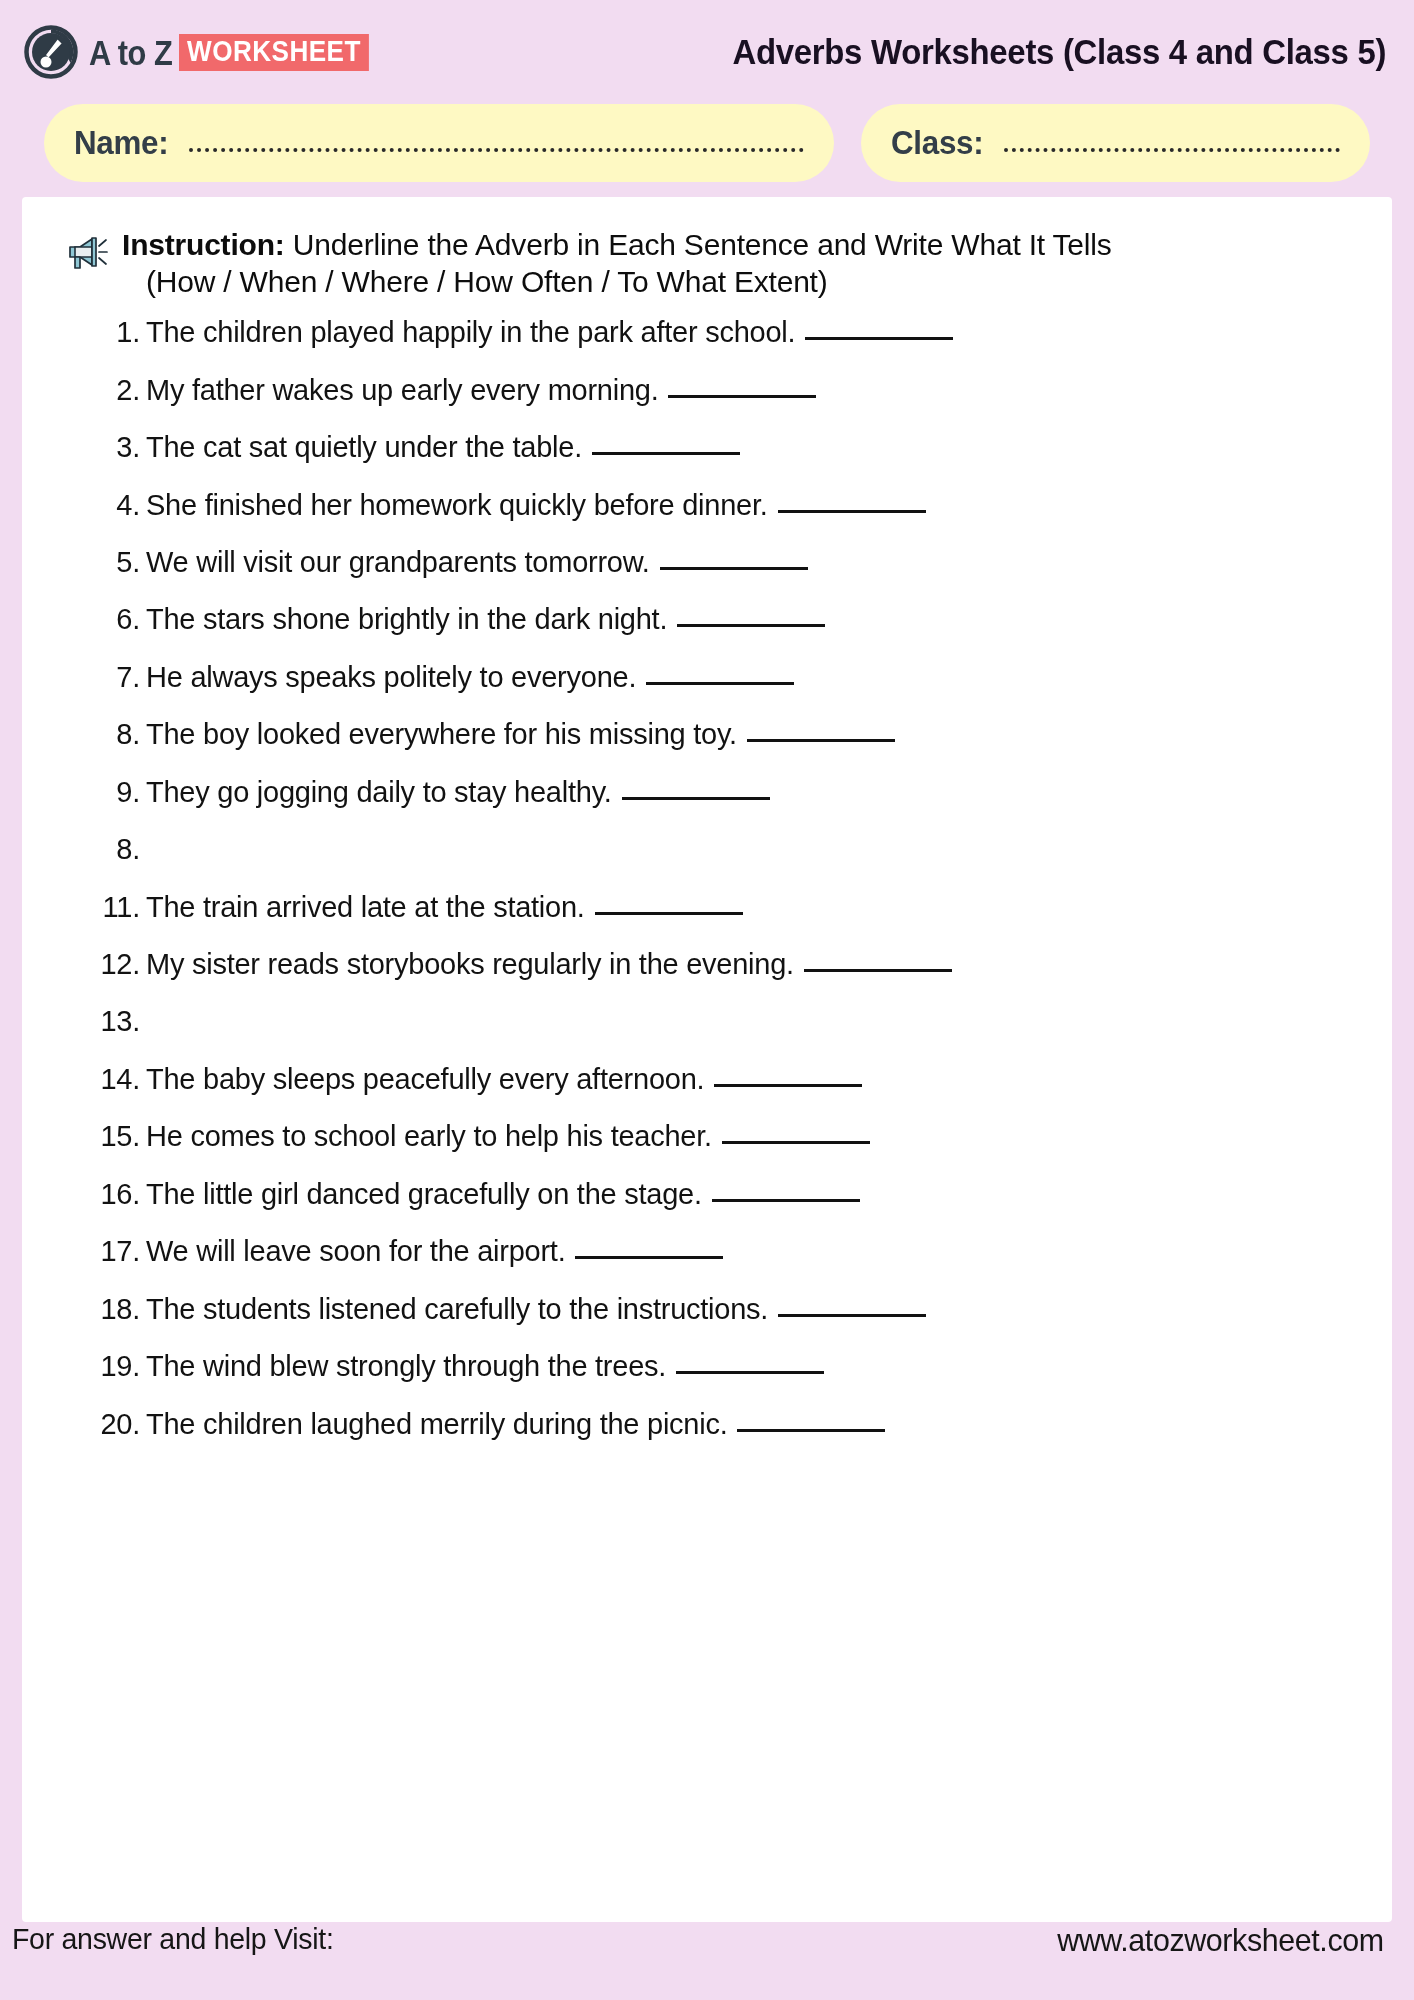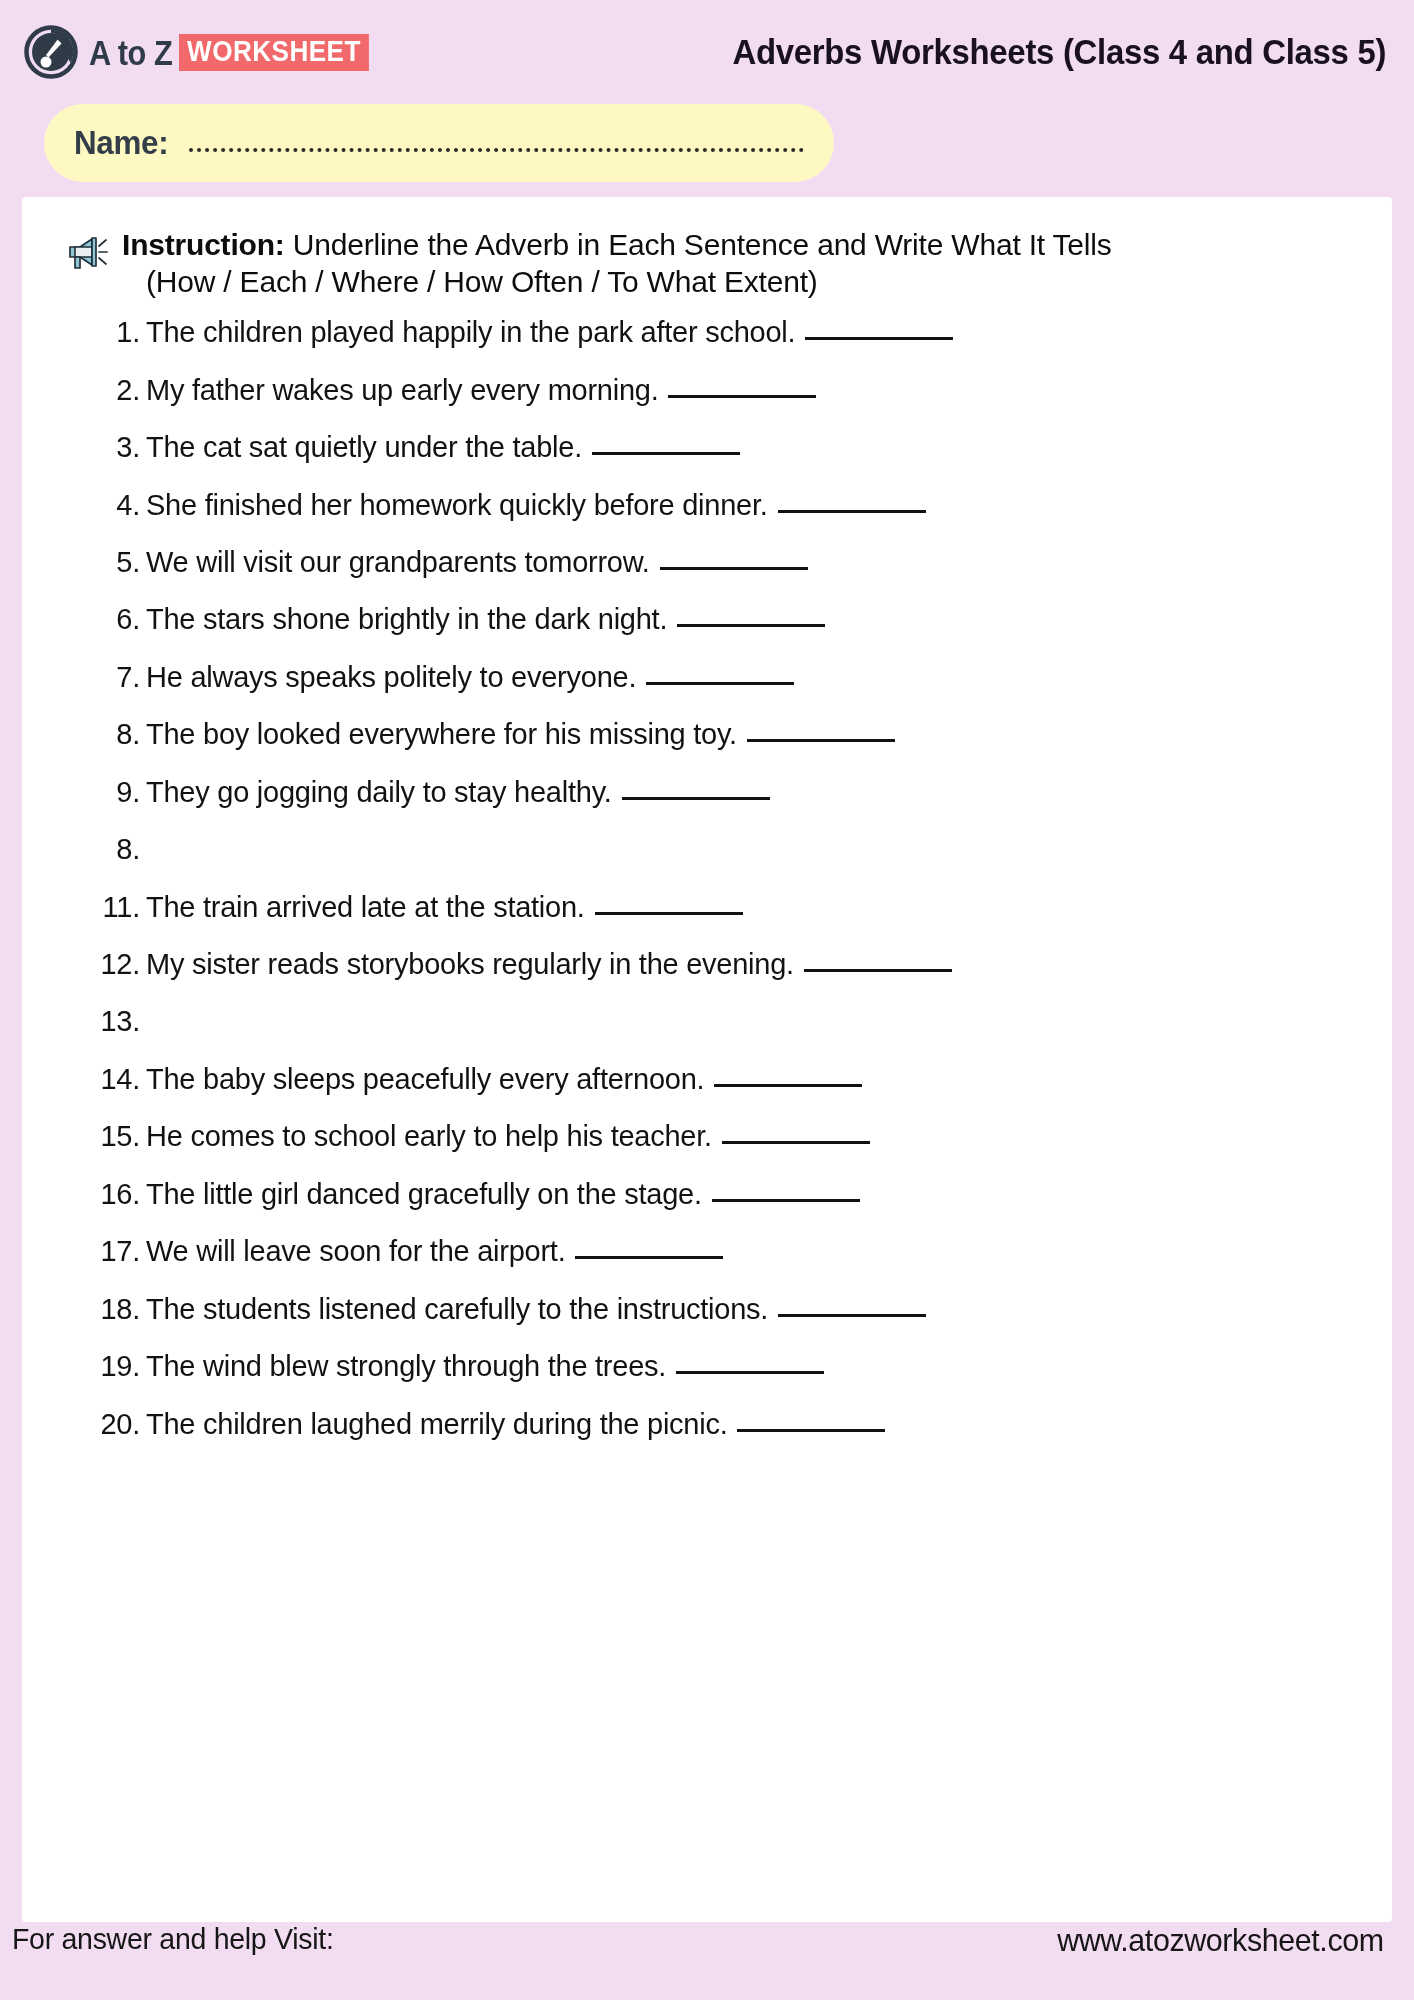--- a/index.html
+++ b/index.html
@@ -240,40 +240,44 @@
     <span class="logo-badge">WORKSHEET</span>
   </div>
   <div class="header-title">Adverbs Worksheets (Class 4 and Class 5)</div>
 </div>
 
 <div class="info-row">
   <div class="info-pill name">
     <span class="info-label">Name:</span>
     <span class="dotline"></span>
   </div>
+  <div class="info-pill class">
+    <span class="info-label">Class:</span>
+    <span class="dotline"></span>
+  </div>
 </div>
 
 <div class="sheet">
 
   <div class="instruction">
     <svg class="megaphone-icon" viewBox="0 0 44 38">
       <path d="M4 13 L14 13 L26 5 L26 31 L14 23 L4 23 Z" fill="#8fc7d4" stroke="#20303a" stroke-width="1.7" stroke-linejoin="round"></path>
       <path d="M9 13 L26 13 L26 23 L9 23 Z" fill="#e9eef0" stroke="#20303a" stroke-width="1.6"></path>
       <path d="M26 4 L30 4 L30 32 L26 32 Z" fill="#8fc7d4" stroke="#20303a" stroke-width="1.7" stroke-linejoin="round"></path>
       <path d="M9 23 L9 34 L14 34 L14 23 Z" fill="#8fc7d4" stroke="#20303a" stroke-width="1.7" stroke-linejoin="round"></path>
       <g stroke="#20303a" stroke-width="1.7" stroke-linecap="round">
         <line x1="33" y1="18" x2="41" y2="18"></line>
         <line x1="33" y1="12" x2="40" y2="6"></line>
         <line x1="33" y1="24" x2="40" y2="30"></line>
       </g>
     </svg>
     <div class="instruction-text">
       <span class="lead">Instruction:</span>
       <span>Underline the Adverb in Each Sentence and Write What It Tells</span>
-      <span class="instruction-line2">(How / Each / Where / How Often / To What Extent)</span>
+      <span class="instruction-line2">(How / When / Where / How Often / To What Extent)</span>
     </div>
   </div>
 
   <div class="questions" id="questions">
       <div class="q">
         <span class="q-num">1.</span>
         <span class="q-text">The children played happily in the park after school.<span class="q-blank"></span></span>
       </div>
       <div class="q">
         <span class="q-num">2.</span>

